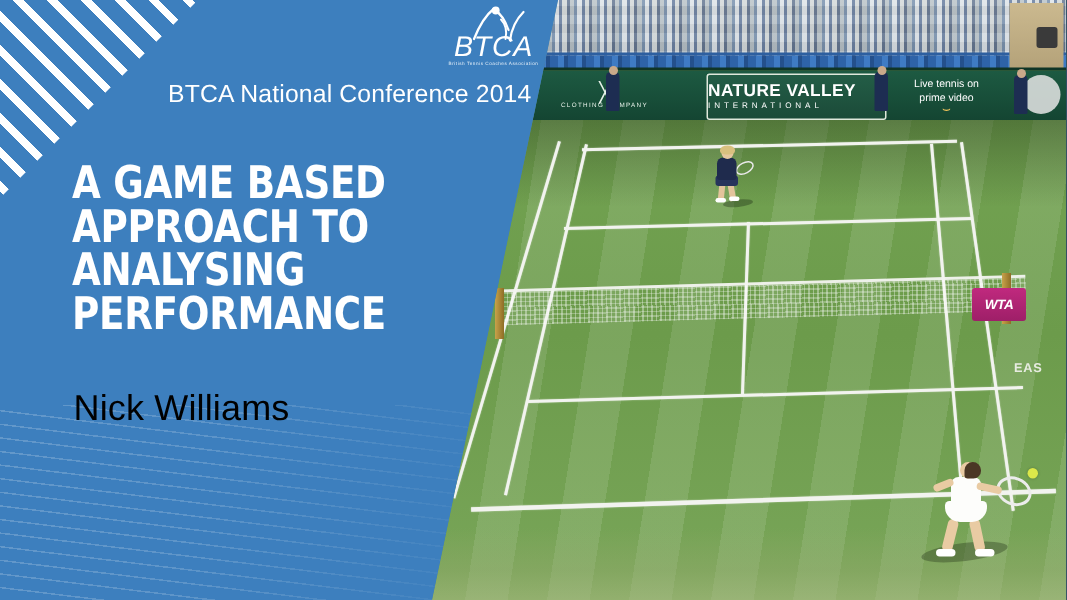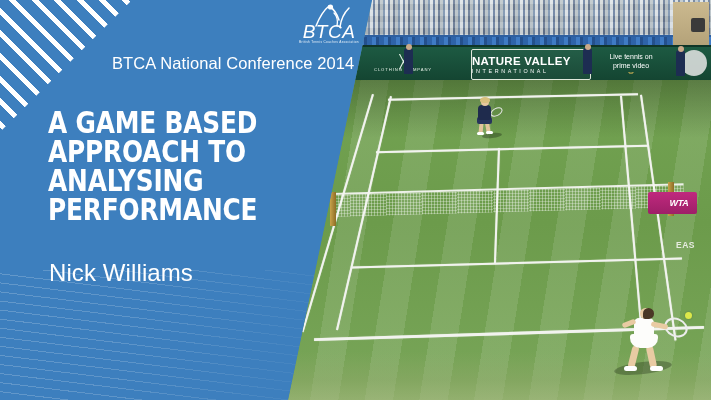--- a/index.html
+++ b/index.html
@@ -126,21 +126,20 @@
   .netpost{
     position:absolute;width:6px;height:34px;background:linear-gradient(90deg,#c8a24a,#8e6d26);
   }
   .netpost.left{left:330px;top:192px;}
   .netpost.right{left:668px;top:182px;}
   .wta-banner{
     position:absolute;left:648px;top:192px;width:36px;height:22px;
     background:linear-gradient(180deg,#c0297e,#9e1f68);
     display:flex;align-items:center;justify-content:center;
     border-radius:2px;
-    padding-left:13px;
   }
   .wta-txt{color:#fff;font-size:9px;font-weight:bold;font-style:italic;letter-spacing:-.3px;}
   .east-txt{
     position:absolute;left:676px;top:240px;color:#f0f1ec;font-size:8.5px;
     font-weight:bold;letter-spacing:.5px;opacity:.92;
   }
 
   
   .player-far{position:absolute;left:474px;top:98px;width:22px;height:36px;}
   .pf-head{position:absolute;left:7px;top:0;width:8px;height:8px;border-radius:50%;background:#e6c79f;}
@@ -215,21 +214,21 @@
     position:absolute;left:48px;top:108px;width:250px;
     color:#ffffff;
     font-family:"Liberation Sans Narrow","DejaVu Sans Condensed","Liberation Sans",sans-serif;
     font-size:30px;font-weight:bold;line-height:29px;
     letter-spacing:-.2px;
     transform:scaleX(.92);transform-origin:left top;
   }
   .title div{white-space:nowrap;}
   .speaker{
     position:absolute;left:49px;top:259px;
-    color:#ffffff;font-size:24px;font-weight:normal;letter-spacing:.1px;
+    color:#000000;font-size:24px;font-weight:normal;letter-spacing:.1px;
   }
 </style>
 </head>
 <body>
 
 <div class="slide">
 
   <div class="photo">
 
     <div class="grass"></div>

